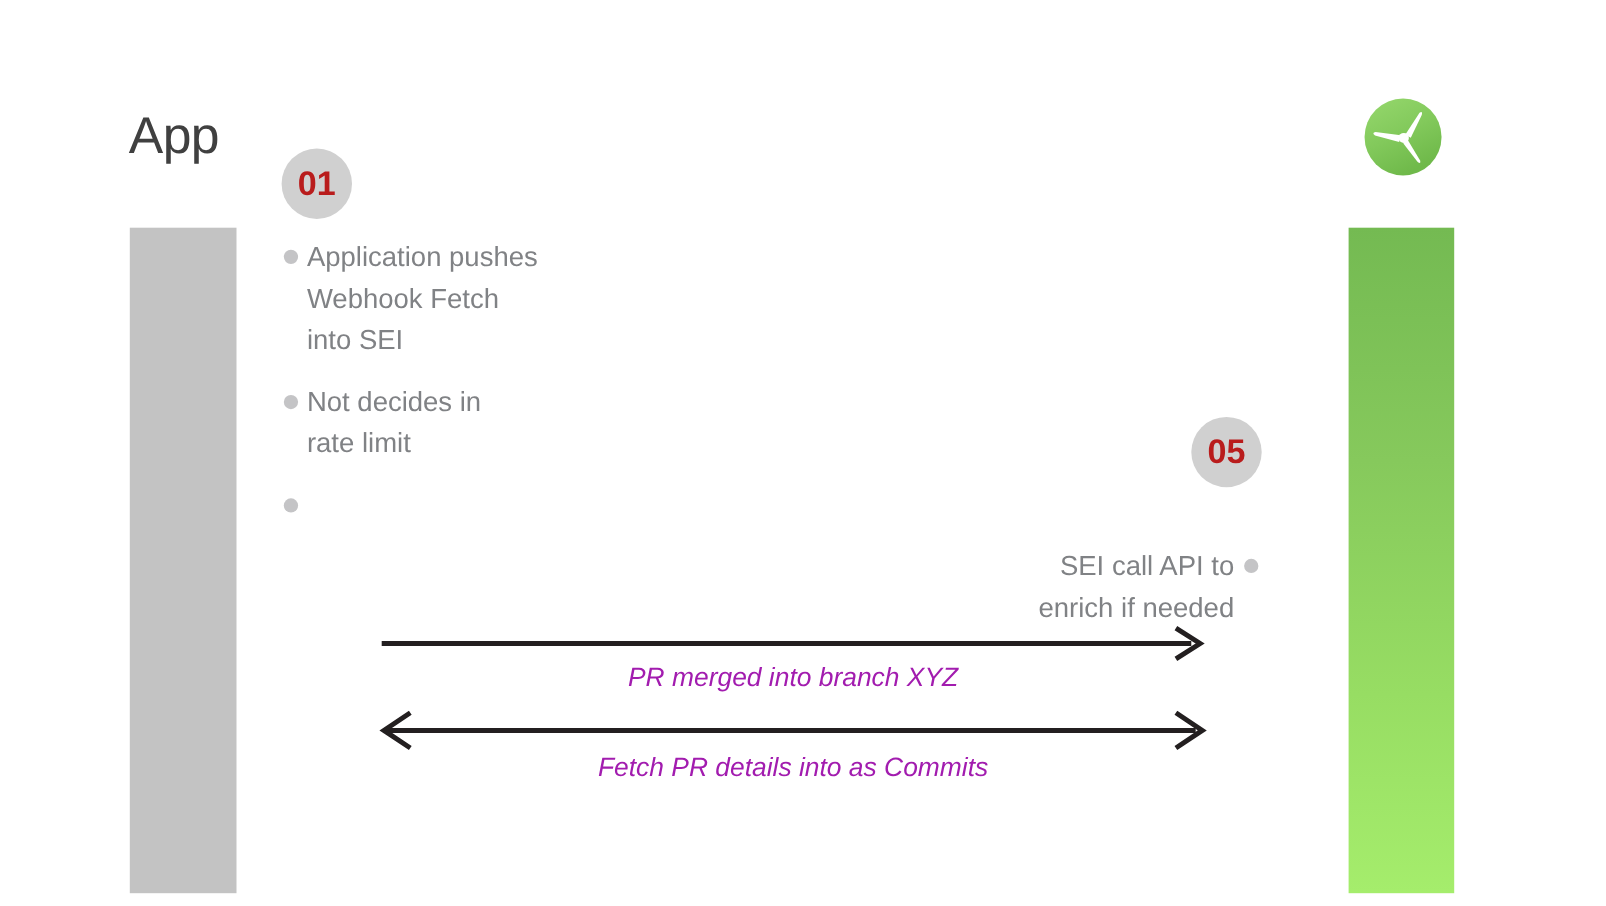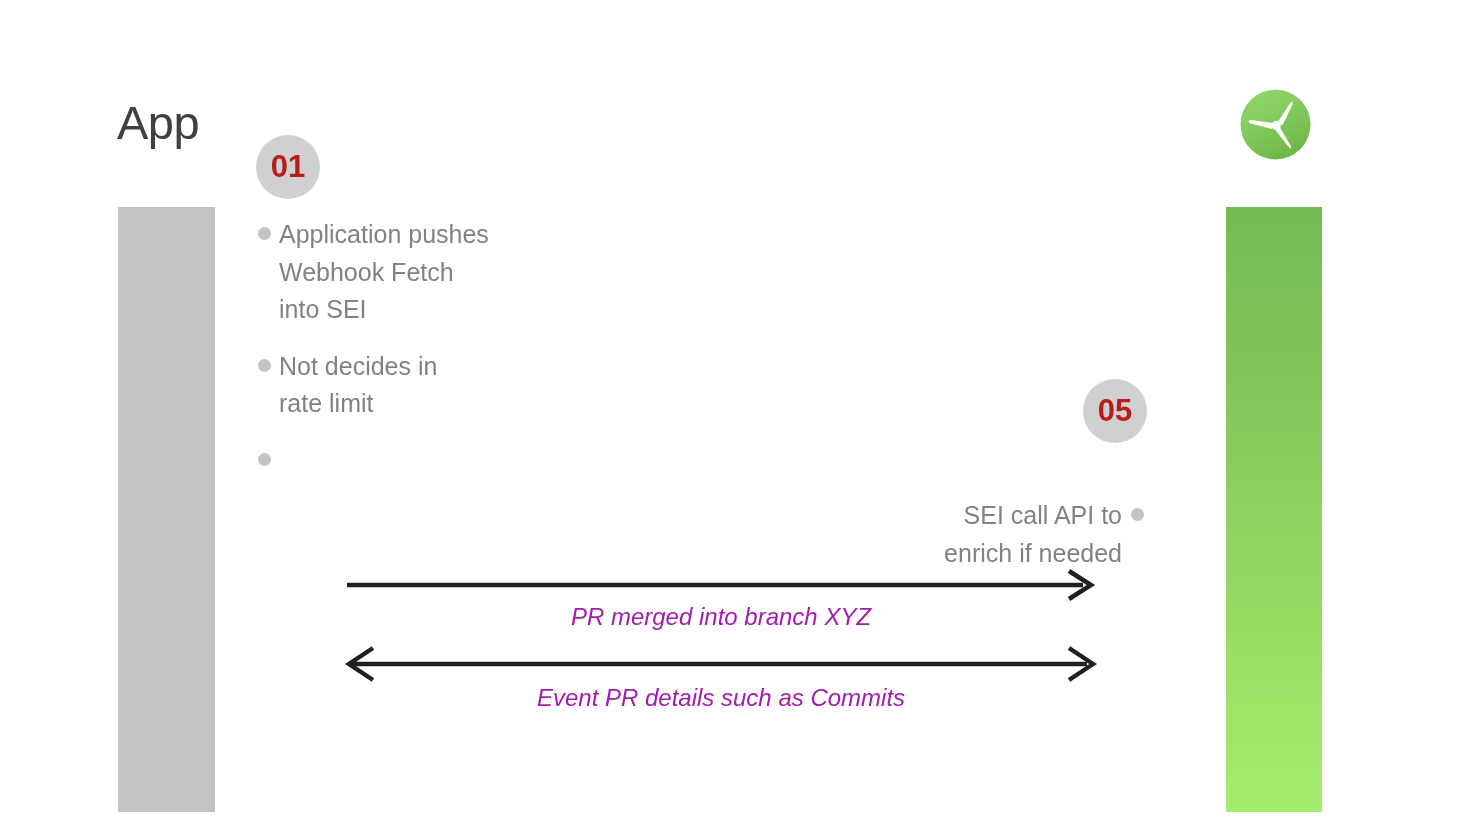--- a/index.html
+++ b/index.html
@@ -192,16 +192,16 @@
     </svg>
     <div class="arrow-label">PR merged into branch XYZ</div>
   </div>
 
   <div class="arrow-row arrow-2">
     <svg width="756" height="36" viewBox="0 0 756 36">
       <line x1="8" y1="18" x2="744" y2="18" stroke="#231f20" stroke-width="4.5"></line>
       <polyline points="30,2 6,18 30,34" fill="none" stroke="#231f20" stroke-width="4.5" stroke-linecap="butt" stroke-linejoin="miter"></polyline>
       <polyline points="726,2 750,18 726,34" fill="none" stroke="#231f20" stroke-width="4.5" stroke-linecap="butt" stroke-linejoin="miter"></polyline>
     </svg>
-    <div class="arrow-label">Event PR details such as Commits</div>
+    <div class="arrow-label">Fetch PR details into as Commits</div>
   </div>
 
 </div>
 
 </body></html>

